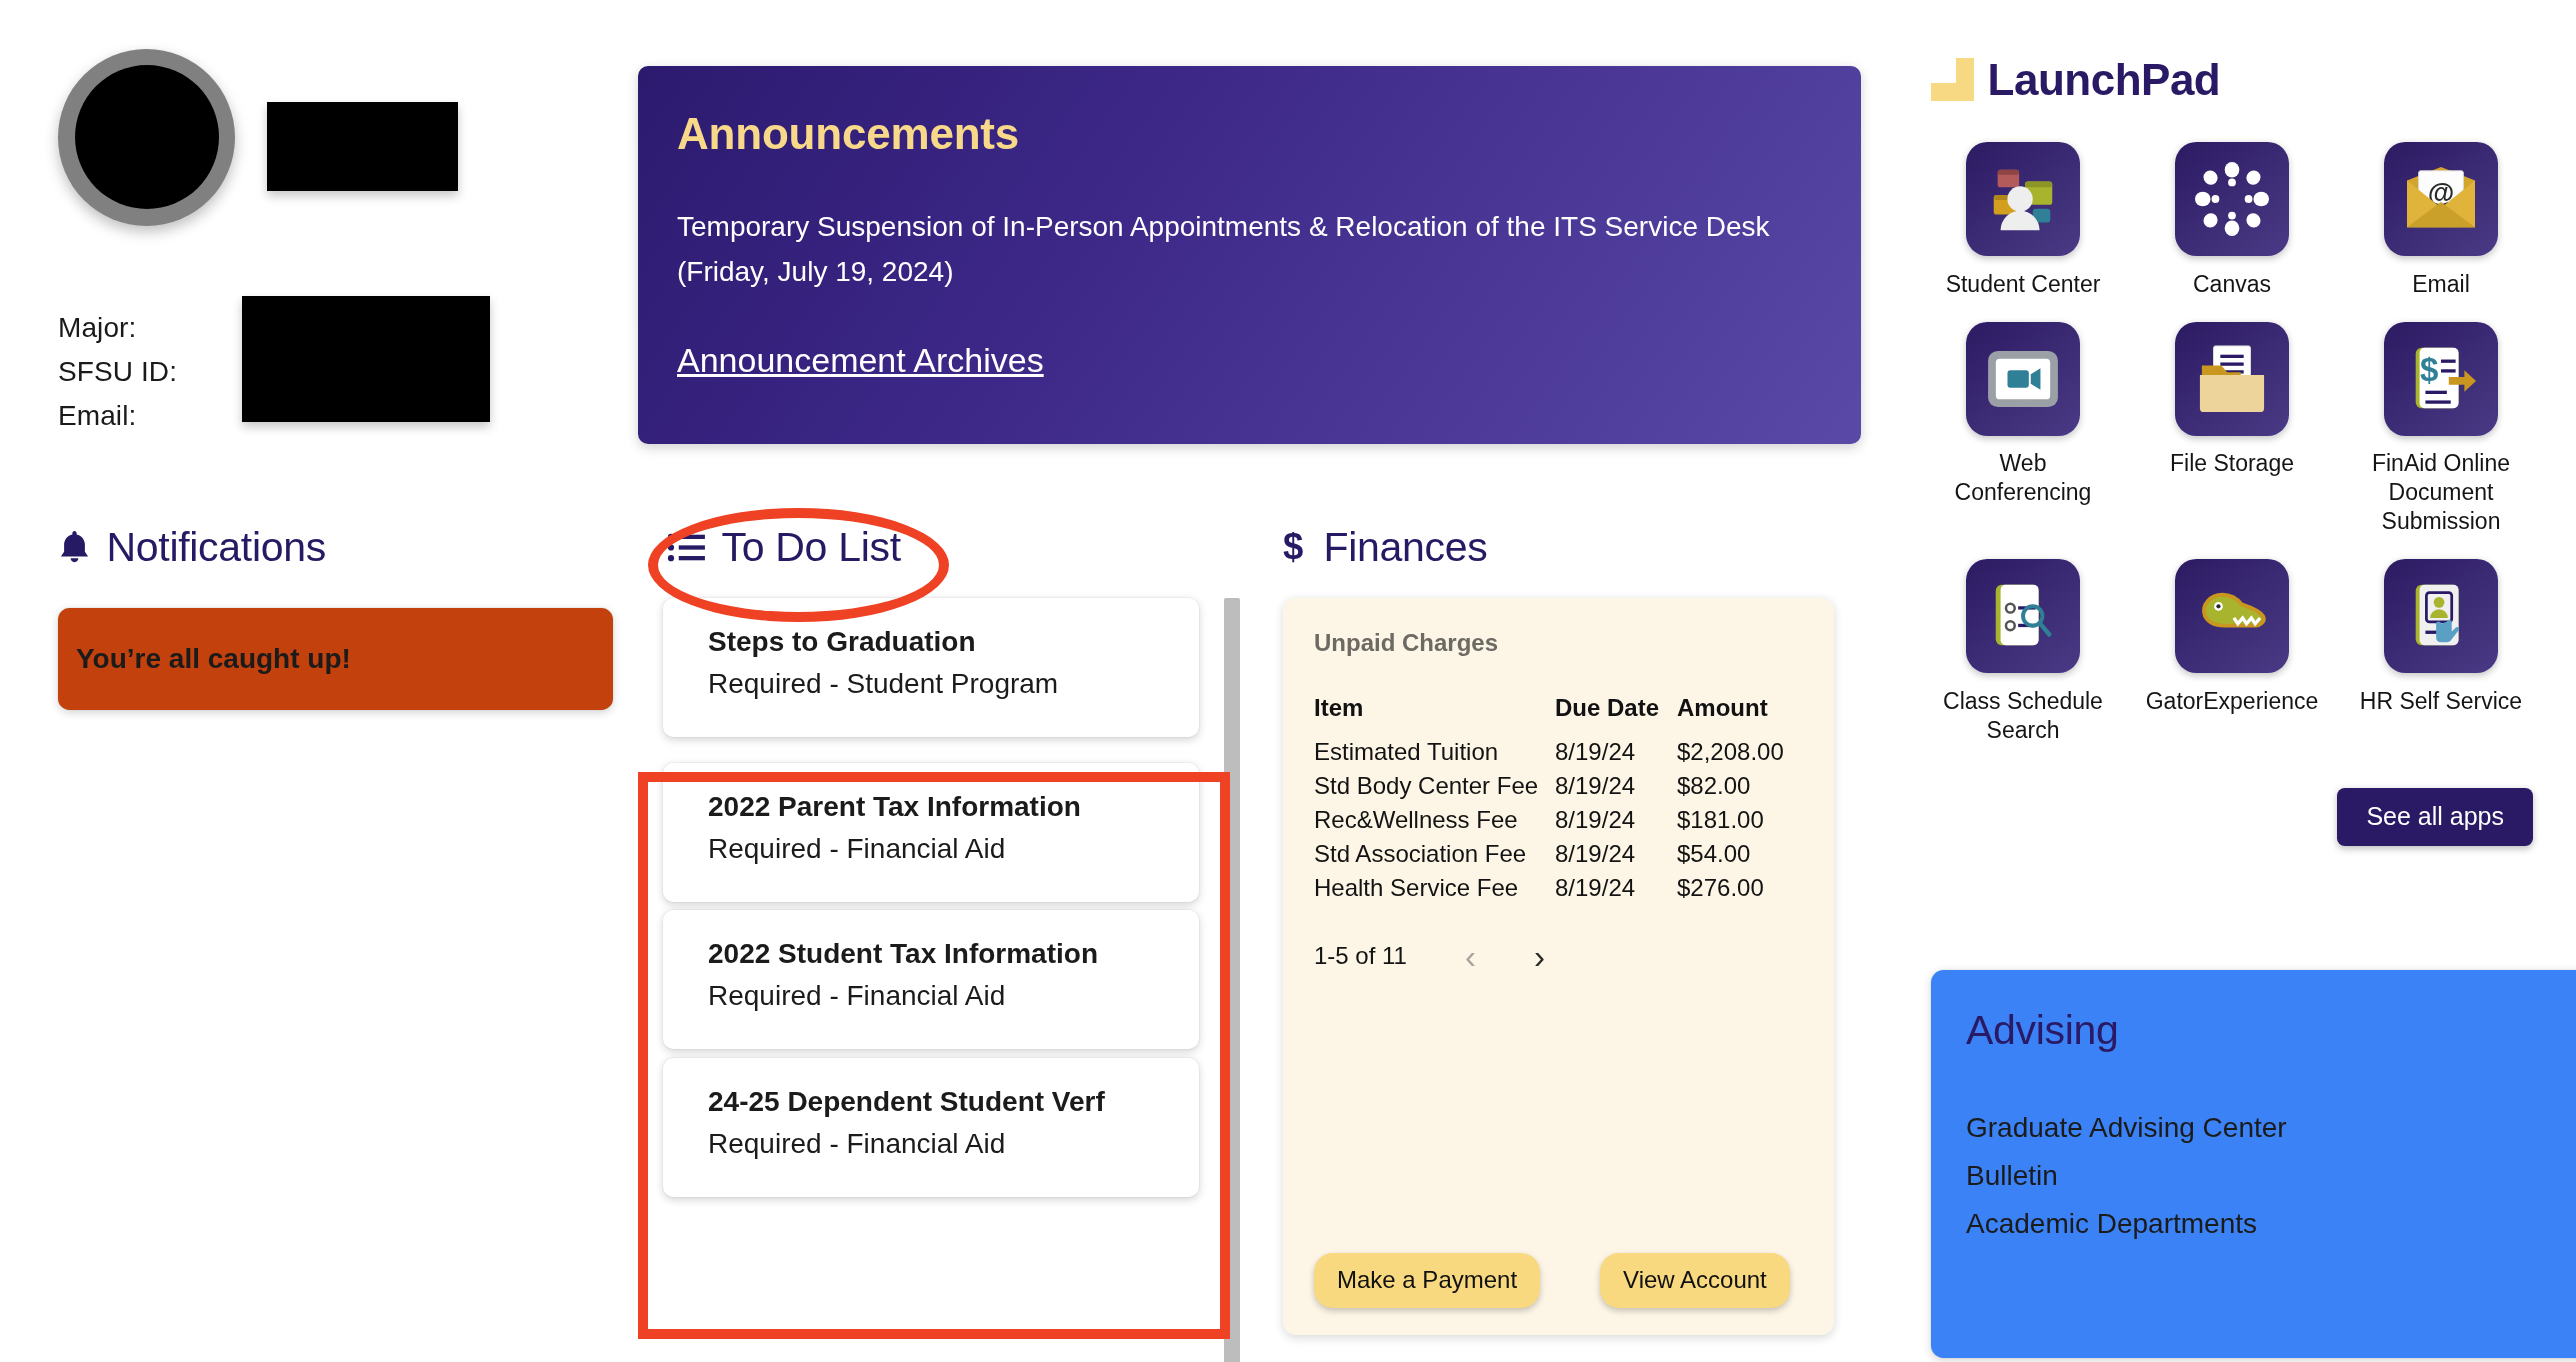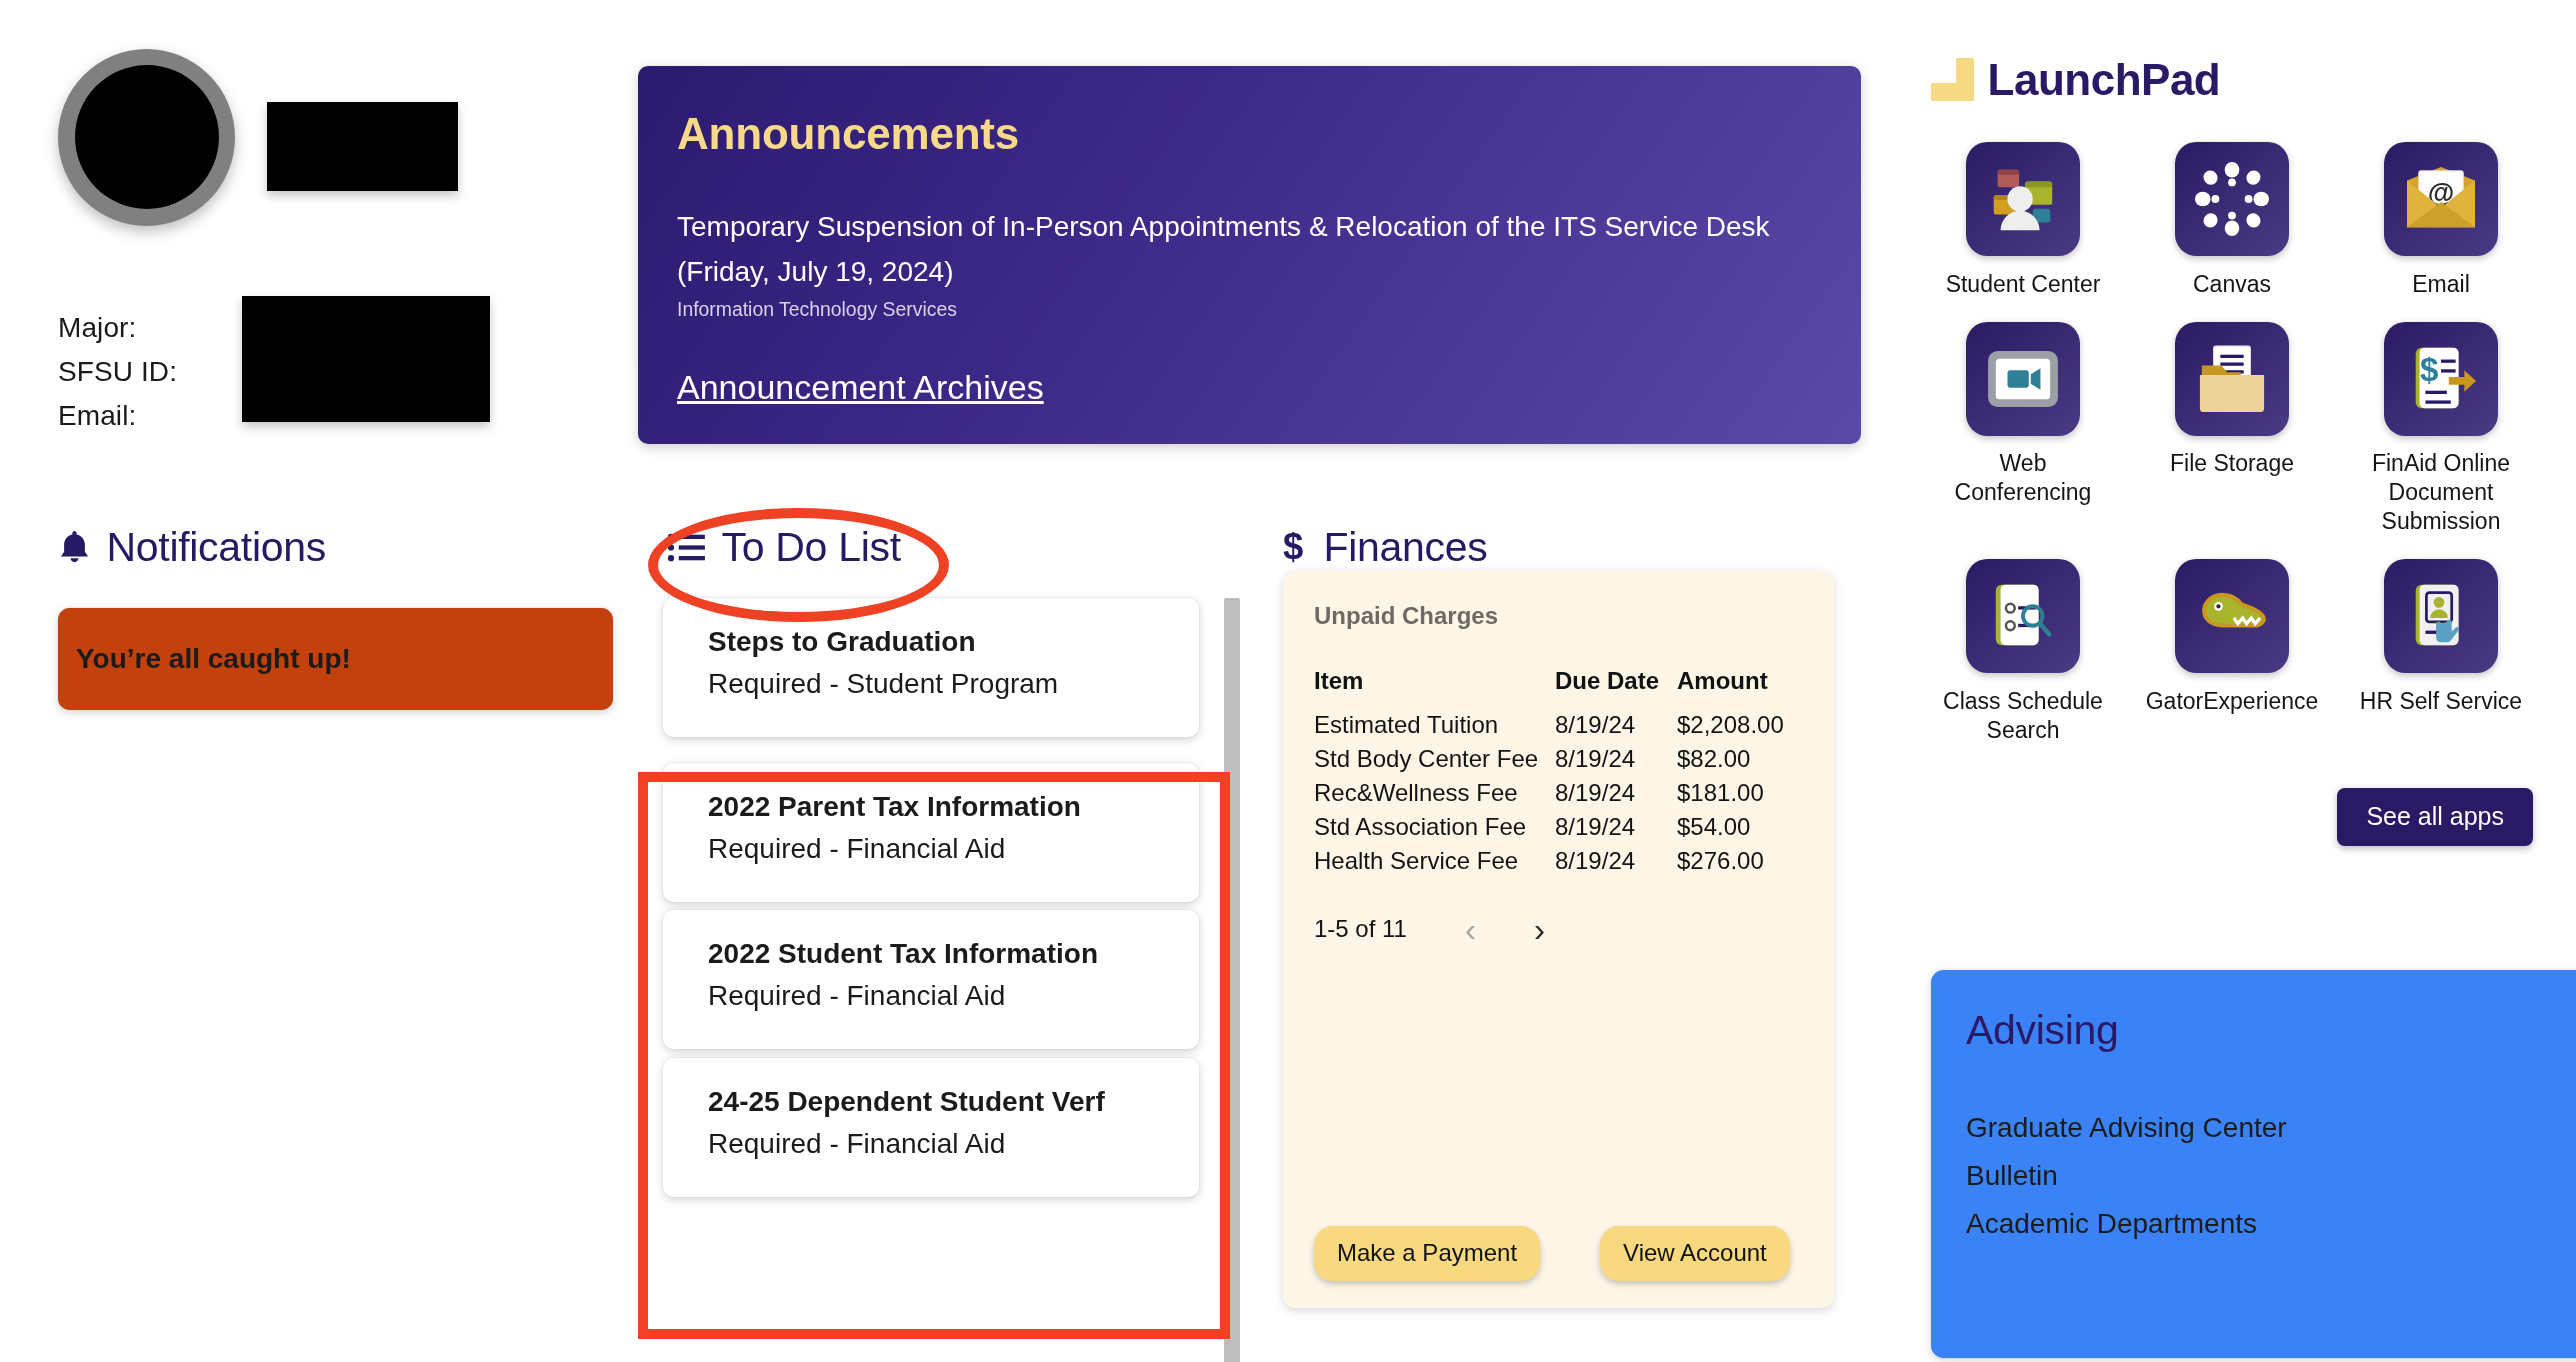--- a/index.html
+++ b/index.html
@@ -99,21 +99,21 @@
   .ann-rect {
     position: absolute; left: 638px; top: 772px;
     width: 592px; height: 567px;
     border: 10.7px solid #ef4123;
     pointer-events: none;
   }
 
   
   .finances { position: absolute; left: 1283px; top: 524px; width: 582px; }
   .fin-card {
-    width: 551px; height: 737px;
+    margin-top: 27px; width: 551px; height: 737px;
     background: #fdf6e7; border-radius: 12.6px;
     box-shadow: 0 2.9px 9.7px rgba(0,0,0,.15);
     padding: 31px 29px 16px 31px; position: relative;
   }
   .fin-card .unpaid { font-size: 24px; font-weight: bold; color: #6d6a63; }
   table.fin { margin-top: 37px; width: 100%; border-collapse: collapse; }
   table.fin th {
     text-align: left; font-size: 24px; font-weight: bold; color: #121212;
     padding-bottom: 13.6px;
   }
@@ -197,21 +197,20 @@
       <div>Major:</div>
       <div>SFSU ID:</div>
       <div>Email:</div>
     </div>
     <div class="redact redact-meta"></div>
   </div>
 
   <div class="announce">
     <h2>Announcements</h2>
     <div class="ann-title">Temporary Suspension of In-Person Appointments &amp; Relocation of the ITS Service Desk (Friday, July 19, 2024)</div>
-    <div class="ann-sub">Information Technology Services</div>
     <a class="ann-link" href="#">Announcement Archives</a>
   </div>
 
   <div class="notifications">
     <div class="sec-head">
       <span class="glyph">
         <svg width="33" height="37" viewBox="0 0 34 38">
           <path d="M17 2c-1.2 0-2.2 1-2.2 2.2v1.3C9.9 6.5 6.3 10.9 6.3 16v7.5L3 28.2h28L27.7 23.5V16c0-5.1-3.6-9.5-8.5-10.5V4.2C19.2 3 18.2 2 17 2z" fill="#251a63"></path>
           <path d="M13 30.2c0 2.2 1.8 4 4 4s4-1.8 4-4z" fill="#251a63"></path>
         </svg>

